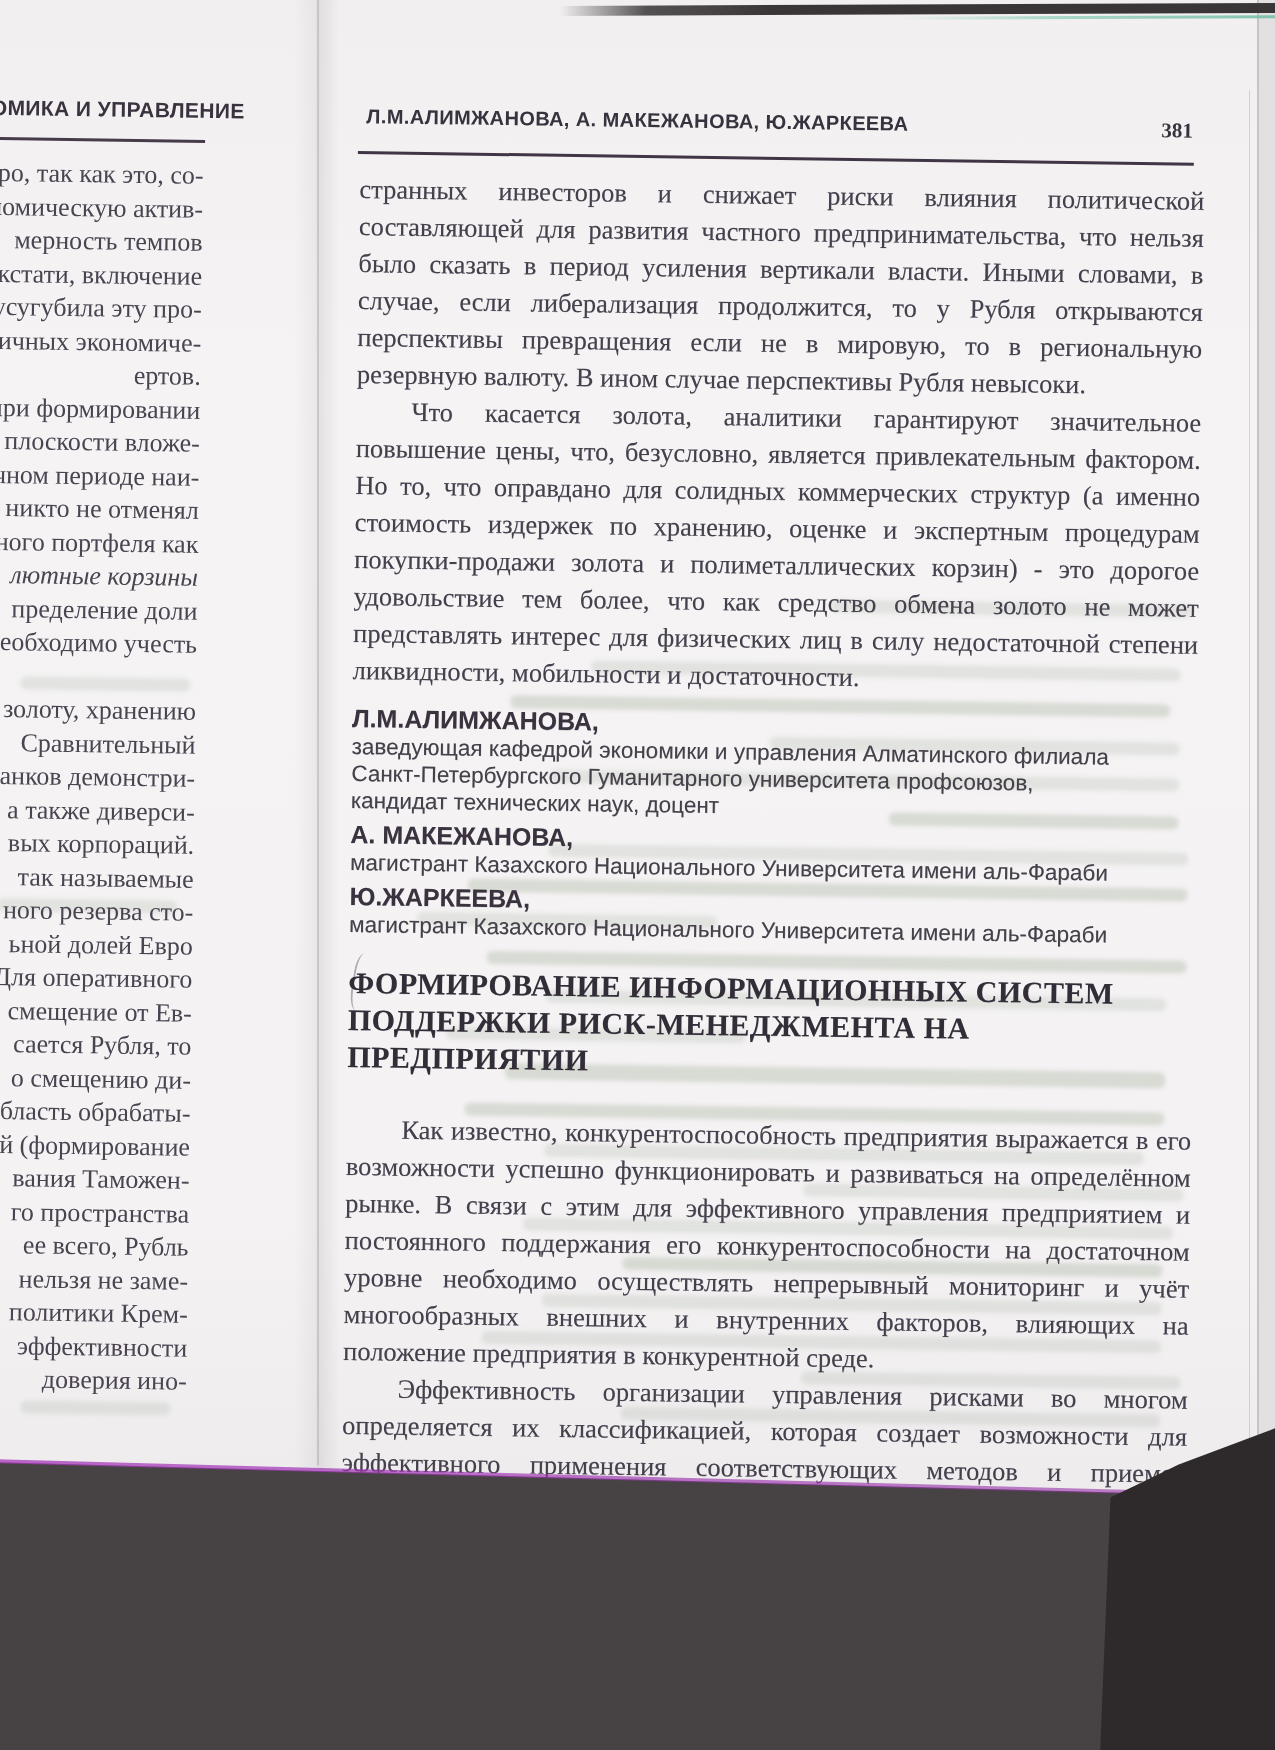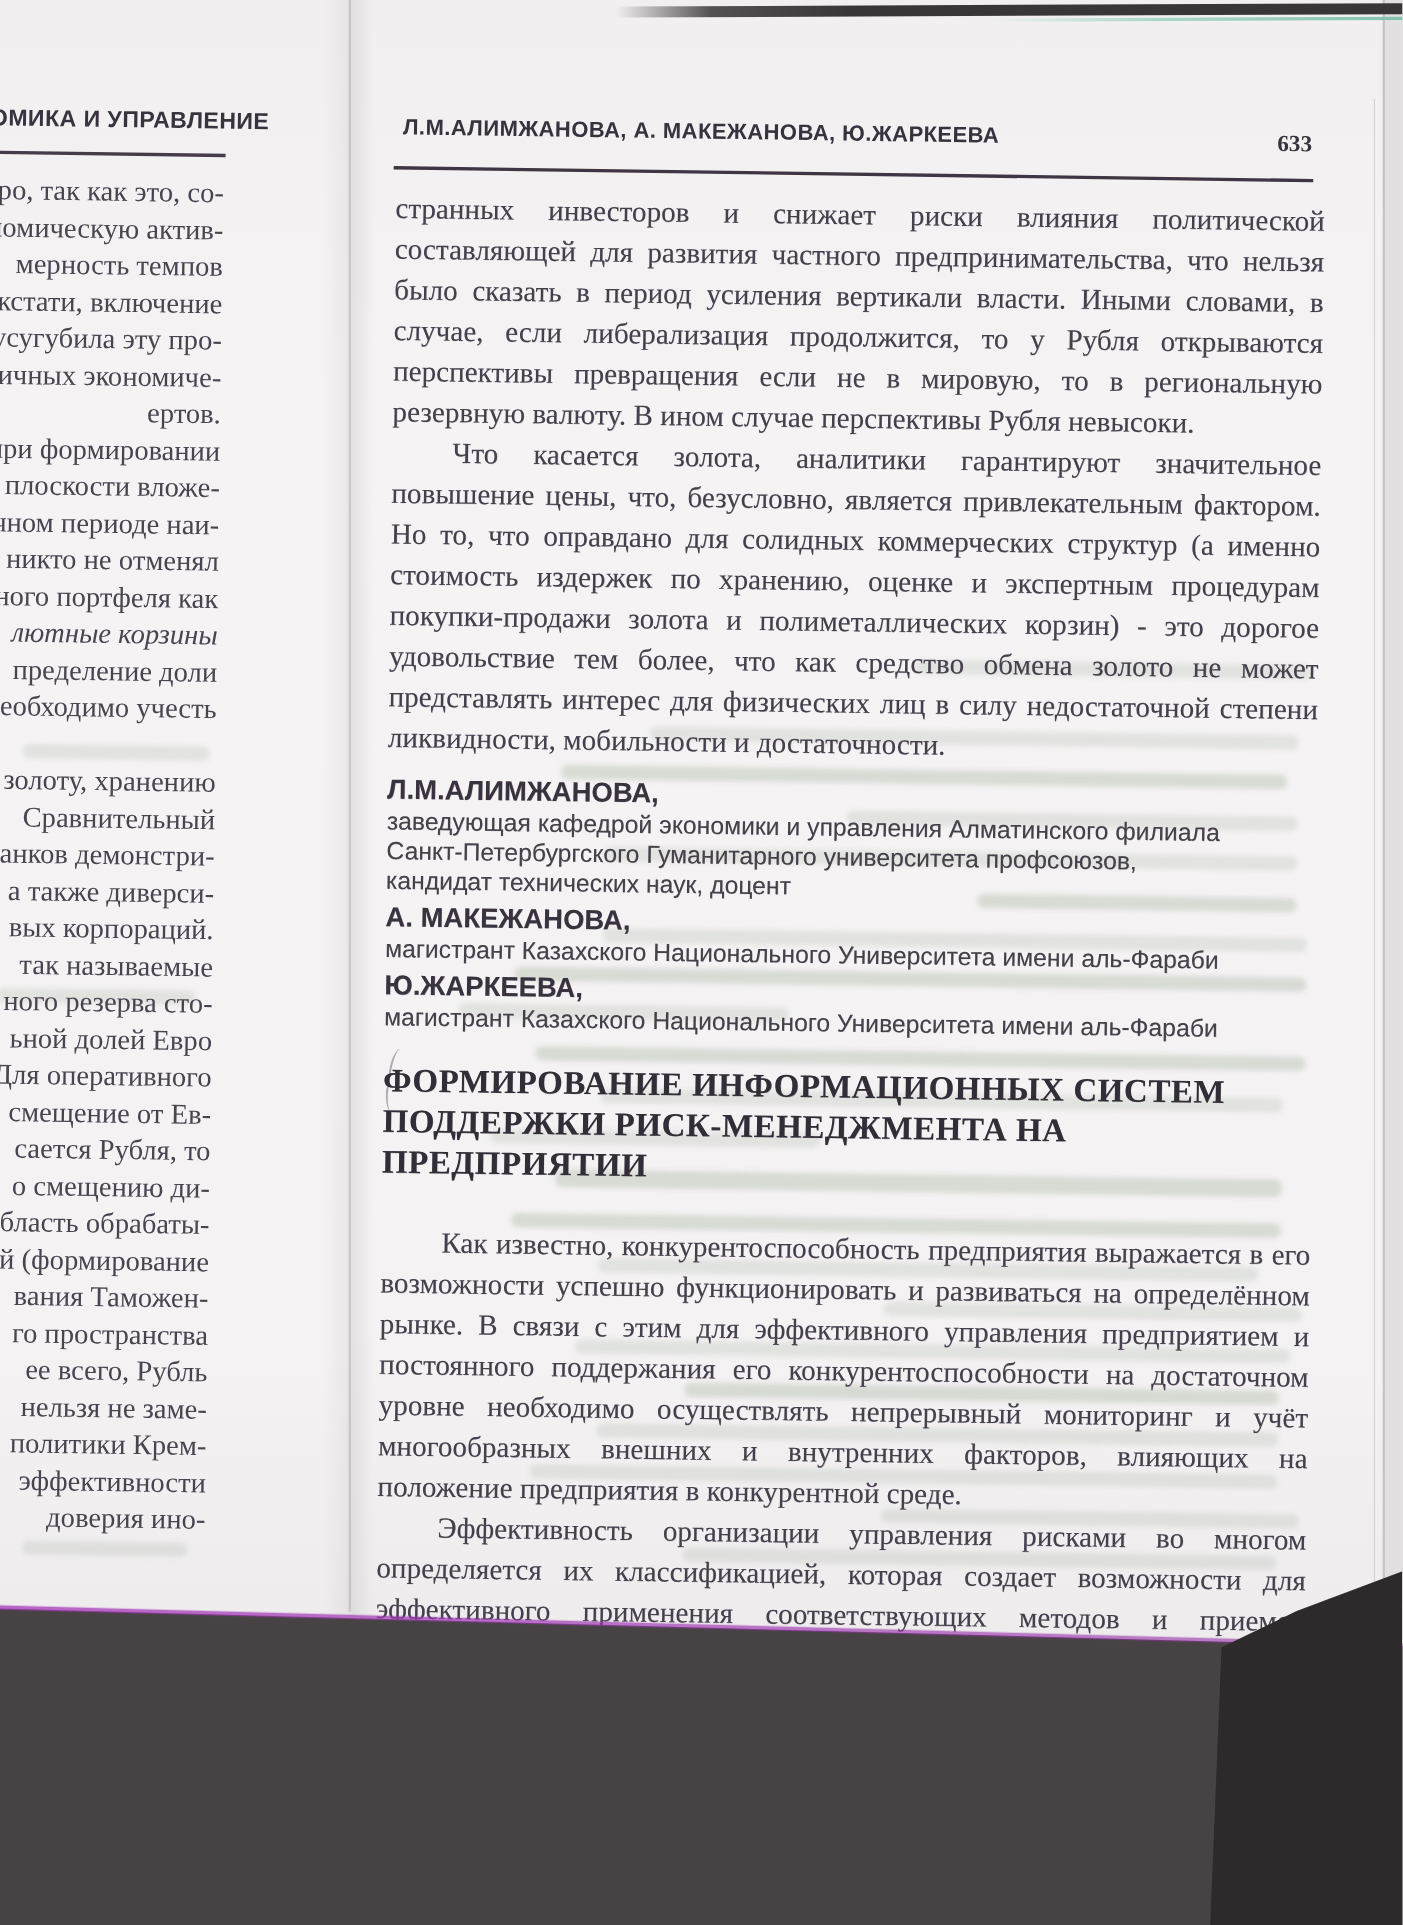--- a/index.html
+++ b/index.html
@@ -180,21 +180,21 @@
     <div class="frag">вания Таможен-</div>
     <div class="frag">го пространства</div>
     <div class="frag">ее всего, Рубль</div>
     <div class="frag">нельзя не заме-</div>
     <div class="frag">политики Крем-</div>
     <div class="frag">эффективности</div>
     <div class="frag">доверия ино-</div>
   </div>
 
   <div class="run-head">Л.М.АЛИМЖАНОВА, А. МАКЕЖАНОВА, Ю.ЖАРКЕЕВА</div>
-  <div class="page-num">633</div>
+  <div class="page-num">381</div>
   <div class="main-rule"></div>
 
   <div class="pen-arc"></div>
 
   <div class="main-col">
     <p class="para">странных инвесторов и снижает риски влияния политической составляющей для развития частного предпринимательства, что нельзя было сказать в период усиления вертикали власти. Иными словами, в случае, если либерализация продолжится, то у Рубля открываются перспективы превращения если не в мировую, то в региональную резервную валюту. В ином случае перспективы Рубля невысоки.</p>
     <p class="para indent">Что касается золота, аналитики гарантируют значительное повышение цены, что, безусловно, является привлекательным фактором. Но то, что оправдано для солидных коммерческих структур (а именно стоимость издержек по хранению, оценке и экспертным процедурам покупки-продажи золота и полиметаллических корзин) - это дорогое удовольствие тем более, что как средство обмена золото не может представлять интерес для физических лиц в силу недостаточной степени ликвидности, мобильности и достаточности.</p>
 
     <div class="authors">
       <div class="author-name">Л.М.АЛИМЖАНОВА,</div>

